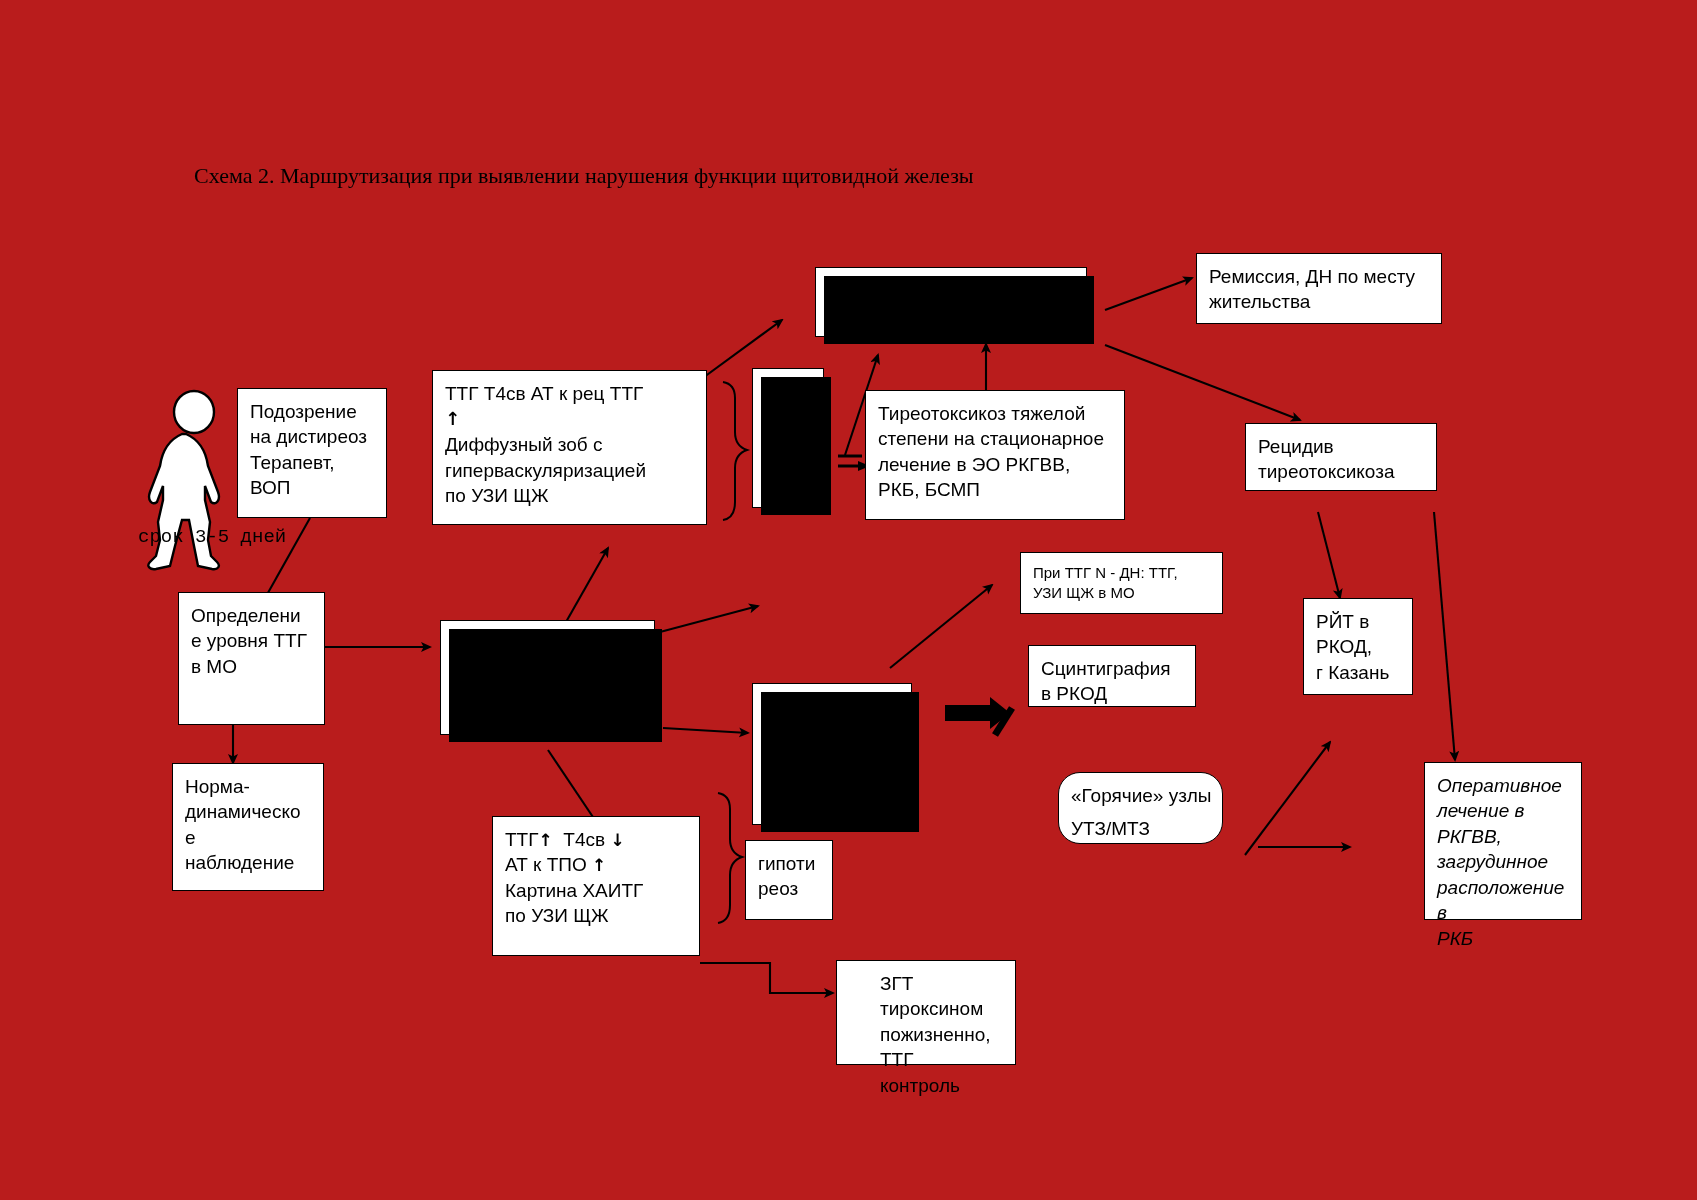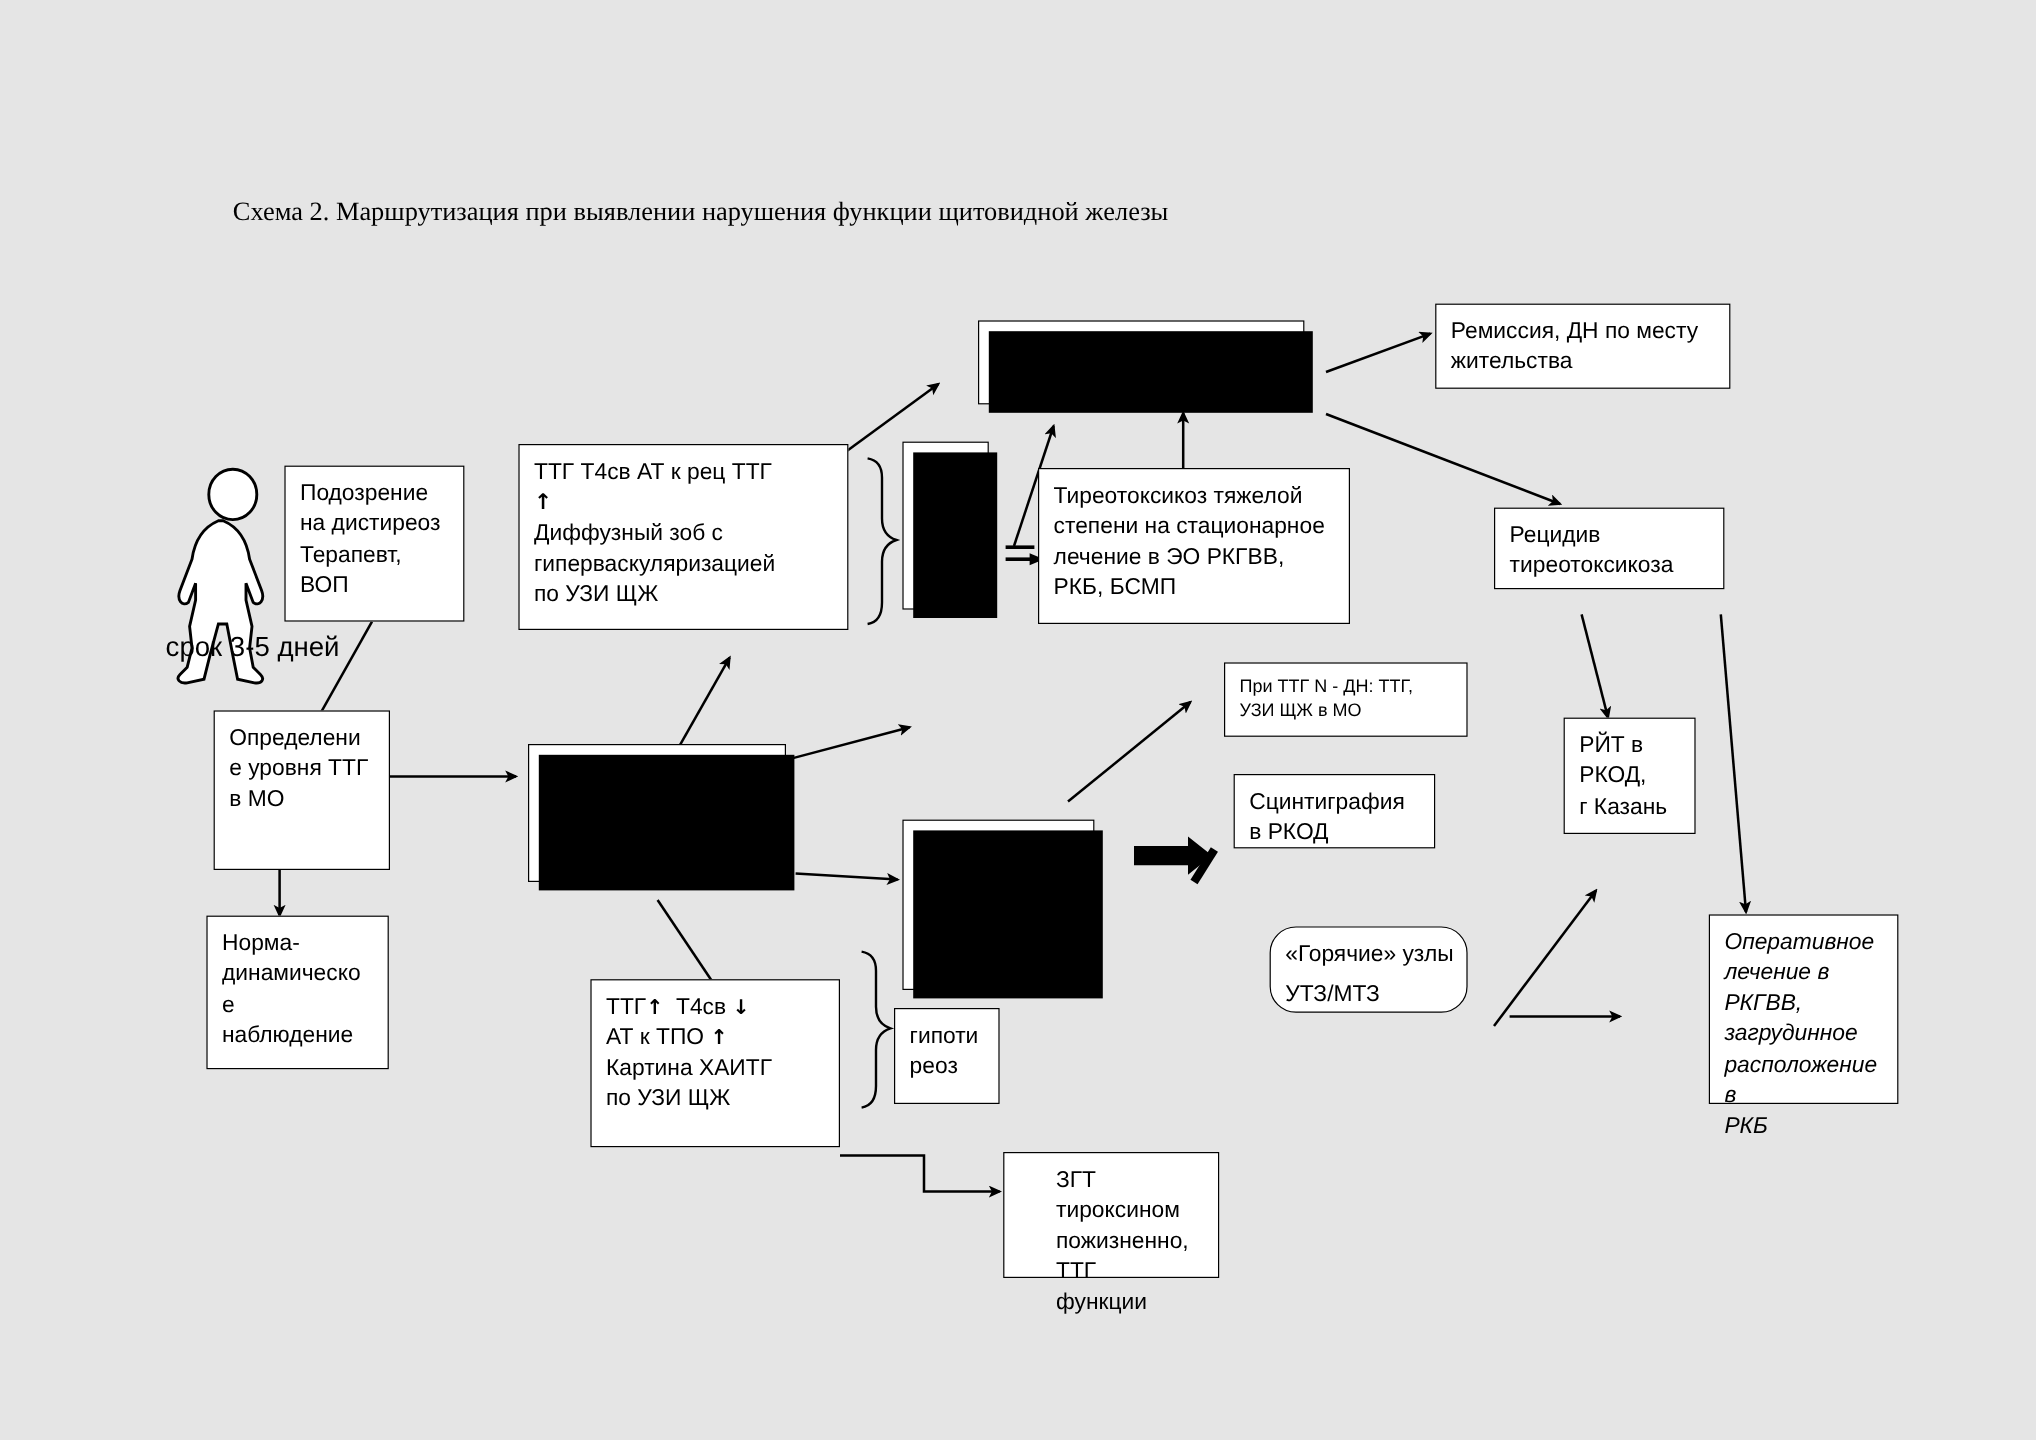--- a/index.html
+++ b/index.html
@@ -4,35 +4,35 @@
 <style>
   html, body {
     margin: 0;
     padding: 0;
     background: #ffffff;
   }
   #canvas {
     position: relative;
     width: 1697px;
     height: 1200px;
-    background: #e5e5e5;
+    background: #b91c1c;
     font-family: "Liberation Sans", sans-serif;
     overflow: hidden;
   }
   .title {
     position: absolute;
     font-family: "Liberation Serif", serif;
     font-size: 22px;
     color: #000;
     white-space: nowrap;
   }
   .plain-label {
     position: absolute;
-    font-family: Liberation Sans, sans-serif;
-    font-size: 23px;
+    font-family: Liberation Mono, monospace;
+    font-size: 19px;
     color: #000;
     white-space: nowrap;
   }
   .box {
     position: absolute;
     box-sizing: border-box;
     border: 1.6px solid #000;
     background: #ffffff;
     color: #000;
     font-size: 19px;
@@ -296,16 +296,16 @@
     <span class="row nowrap">
       <span>АТ к ТПО</span>&nbsp;<span class="arrow-glyph" style="font-size:17px;">↑</span>
     </span>
     <span class="row">Картина ХАИТГ</span>
     <span class="row">по УЗИ ЩЖ</span>
   </div>
 
   <div class="box" style="left:836px; top:960px; width:180px; height:105px;padding-left:43px;">
     <span class="row">ЗГТ тироксином</span>
     <span class="row">пожизненно, ТТГ</span>
-    <span class="row">функции</span>
+    <span class="row">контроль</span>
   </div>
 
 </div>
 
 </body></html>

